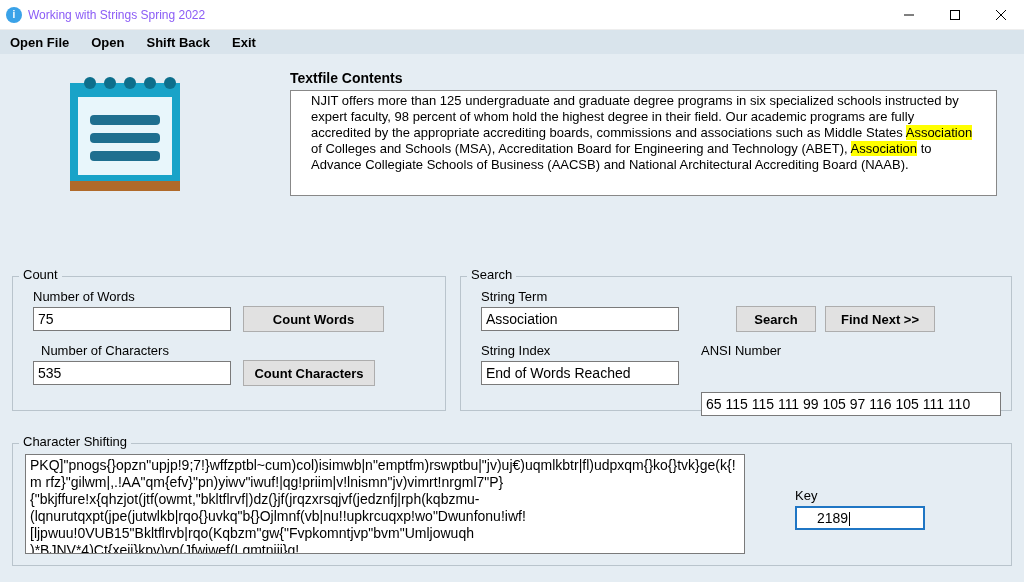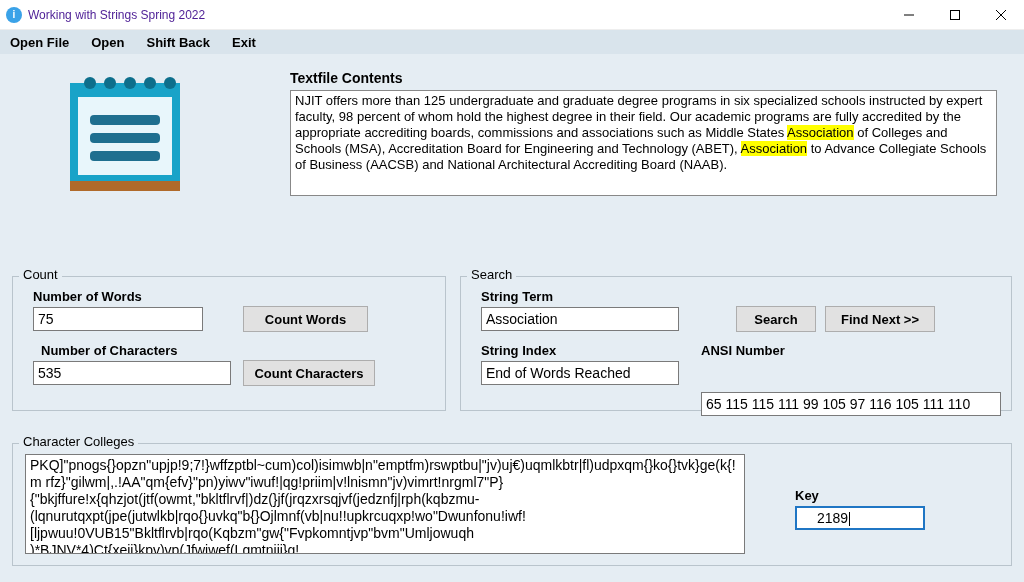--- a/index.html
+++ b/index.html
@@ -25,21 +25,21 @@
       background: #3aa2e8;
       border-radius: 50%;
       display: flex;
       align-items: center;
       justify-content: center;
       color: #fff;
       font-weight: bold;
       font-size: 10px;
       margin-right: 6px;
     }
-    .title-text { font-size: 12px; color: #4c1d95; }
+    .title-text { font-size: 12px; color: #8b5cf6; }
     .window-controls {
       margin-left: auto;
       display: flex;
     }
     .win-btn {
       width: 46px; height: 30px;
       display: flex; align-items: center; justify-content: center;
       font-family: "Segoe UI Symbol", sans-serif;
       font-size: 12px;
       color: #000;
@@ -80,21 +80,21 @@
     }
 
     .textfile-box {
       position: absolute;
       top: 36px;
       left: 290px;
       width: 707px;
       height: 106px;
       background: #fff;
       border: 1px solid #888;
-      padding: 2px 4px;
+      padding: 2px 20px;
       font-size: 13px;
       line-height: 16px;
       overflow: hidden;
     }
     .textfile-box .hl { background: #ffff00; }
 
     .groupbox {
       position: absolute;
       border: 1px solid #b9c4cc;
     }
@@ -104,21 +104,21 @@
       left: 6px;
       background: #e5edf3;
       padding: 0 4px;
       font-size: 13px;
     }
 
     .count-box { top: 222px; left: 12px; width: 434px; height: 135px; }
     .search-box { top: 222px; left: 460px; width: 552px; height: 135px; }
     .shift-box { top: 389px; left: 12px; width: 1000px; height: 123px; }
 
-    .label { font-size: 13px; font-weight: bold; position: absolute; }
+    .label { font-size: 13px; font-weight: normal; position: absolute; }
     .field {
       position: absolute;
       background: #fff;
       border: 1px solid #7a7a7a;
       height: 24px;
       padding: 2px 4px;
       font-size: 14px;
       font-family: inherit;
       text-align: left;
     }
@@ -219,22 +219,22 @@
 
   <div class="textfile-label">Textfile Contents</div>
   <div class="textfile-box">
     <span>NJIT offers more than 125 undergraduate and graduate degree programs in six specialized schools instructed by expert faculty, 98 percent of whom hold the highest degree in their field. Our academic programs are fully accredited by the appropriate accrediting boards, commissions and associations such as Middle States </span><span class="hl">Association</span><span> of Colleges and Schools (MSA), Accreditation Board for Engineering and Technology (ABET), </span><span class="hl">Association</span><span> to Advance Collegiate Schools of Business (AACSB) and National Architectural Accrediting Board (NAAB).</span>
   </div>
 
   <div class="groupbox count-box">
     <div class="groupbox-legend">Count</div>
 
     <div class="label" style="top:12px; left:20px;">Number of Words</div>
-    <input class="field" style="top: 30px; left: 20px; width: 170px;" value="75">
-    <button class="btn" style="top:29px; left:230px; width:125px;">Count Words</button>
+    <input class="field" style="top: 30px; left: 20px; width: 198px;" value="75">
+    <button class="btn" style="top:29px; left:230px; width:141px;">Count Words</button>
 
     <div class="label" style="top:66px; left:20px;padding-left:8px;">Number of Characters</div>
     <input class="field" style="top: 84px; left: 20px; width: 198px;" value="535">
     <button class="btn" style="top:83px; left:230px; width:132px;">Count Characters</button>
   </div>
 
   <div class="groupbox search-box">
     <div class="groupbox-legend">Search</div>
 
     <div class="label" style="top:12px; left:20px;">String Term</div>
@@ -243,21 +243,21 @@
     <button class="btn" style="top:29px; left:364px; width:110px;">Find Next &gt;&gt;</button>
 
     <div class="label" style="top:66px; left:20px;">String Index</div>
     <input class="field" style="top: 84px; left: 20px; width: 198px;" value="End of Words Reached">
 
     <div class="label" style="top:66px; left:240px;">ANSI Number</div>
     <input class="field" style="top: 84px; left: 240px; width: 300px; margin-top: 31px;" value="65 115 115 111 99 105 97 116 105 111 110">
   </div>
 
   <div class="groupbox shift-box">
-    <div class="groupbox-legend">Character Colleges</div>
+    <div class="groupbox-legend">Character Shifting</div>
 
     <div class="big-text" style="top:10px; left:12px; width:720px; height:100px;">PKQ]"pnogs{}opzn"upjp!9;7!}wffzptbl~cum)col)isimwb|n"emptfm)rswptbu|"jv)uj€)uqmlkbtr|fl)udpxqm{}ko{}tvk}ge(k{!m rfz}"gilwm|,.!AA"qm{efv}"pn)yiwv"iwuf!|qg!priim|v!lnismn"jv)vimrt!nrgml7"P}{"bkjffure!x{qhzjot(jtf(owmt,"bkltflrvf|)dz(}jf(jrqzxrsqjvf(jedznfj|rph(kqbzmu-(lqnurutqxpt(jpe(jutwlkb|rqo{}uvkq"b{}Ojlmnf(vb|nu!!upkrcuqxp!wo"Dwunfonu!iwf![ljpwuu!0VUB15"Bkltflrvb|rqo(Kqbzm"gw{"Fvpkomntjvp"bvm"Umljowuqh )*BJNV*4)Ct{xeji}kpv)vp(Jfwiwef(Lqmtniji}g![ljpwuu!wo"C}|kom|u!0JCD[K+!iwf!Vjvjwwcm(Jtdprvfk}wsiu"Bkltflrvjvp"Cwjte(1PBIK+/(</div>
 
     <div class="label" style="top:44px; left:782px;">Key</div>
     <div class="key-field" style="top:62px; left:782px; width:130px;">
       <span>2189</span><span class="caret"></span>
     </div>
   </div>
 
 </div>

